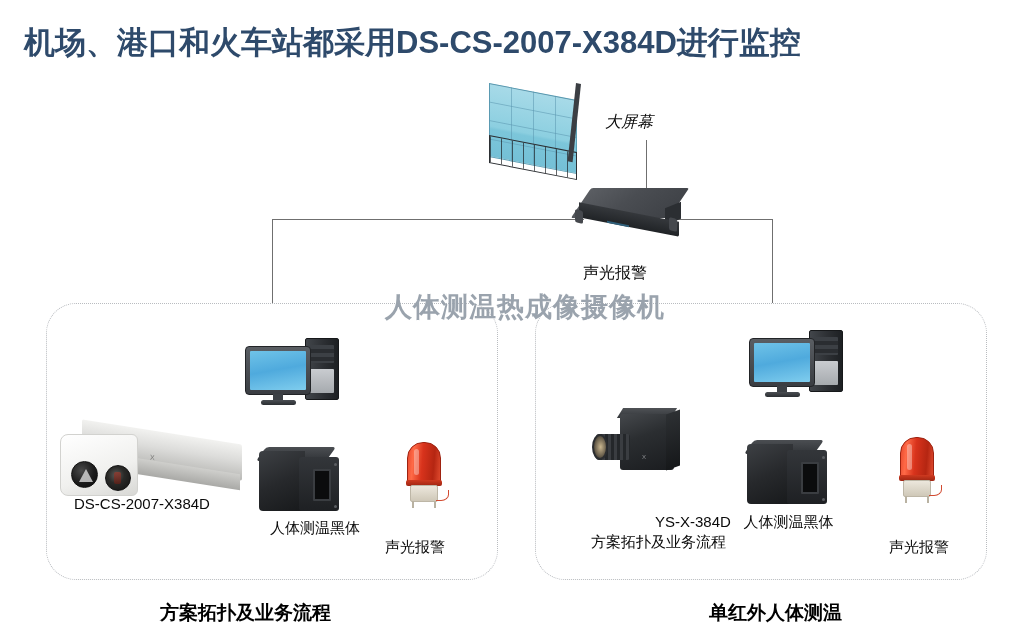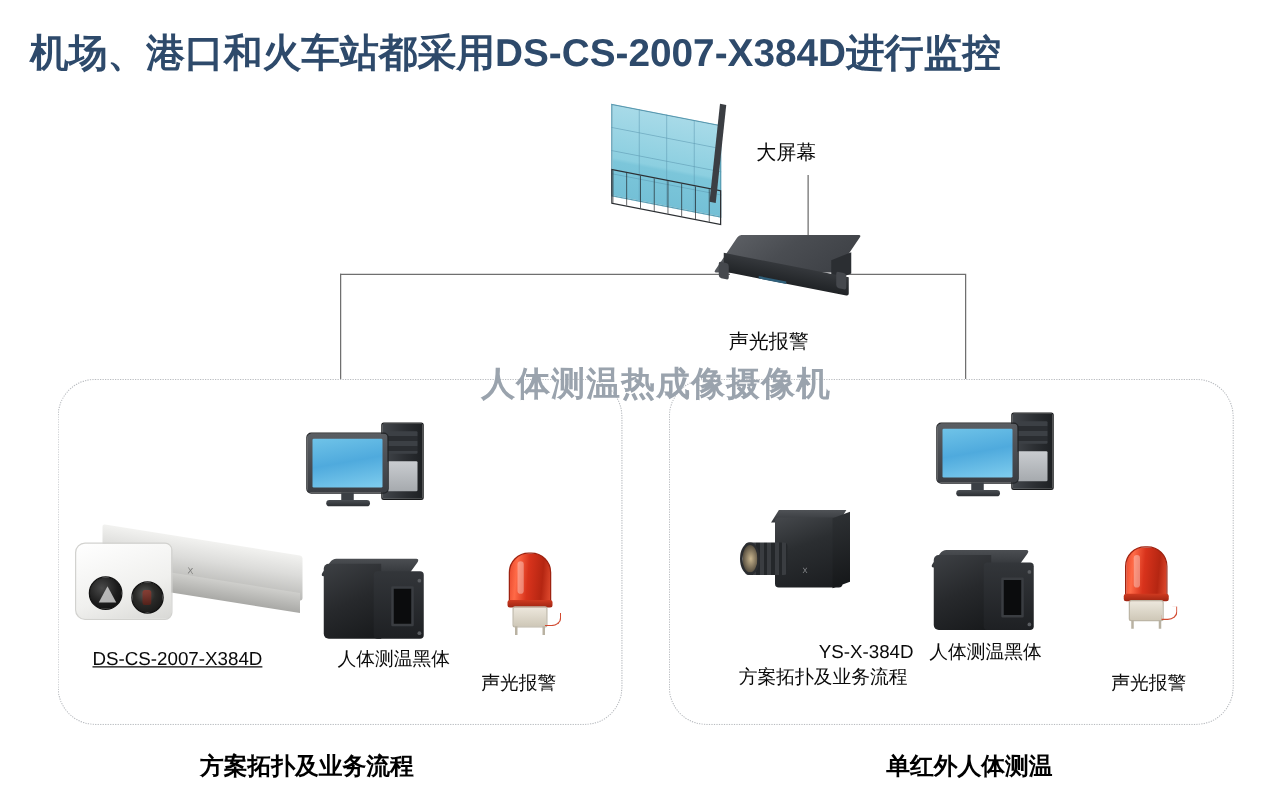--- a/index.html
+++ b/index.html
@@ -432,26 +432,26 @@
   }
 
   
   .lbl {
     position: absolute;
     color: #0a0a0a;
     white-space: nowrap;
     z-index: 12;
     font-family: "Liberation Sans", "DejaVu Sans", sans-serif;
   }
-  .lbl-screen { left: 605px; top: 112px; font-size: 16px; }
+  .lbl-screen { left: 605px; top: 112px; font-size: 16px; font-style: italic; }
   .lbl-nvr    { left: 583px; top: 263px; font-size: 16px; }
 
   .lbl-dev { font-size: 15px; line-height: 20px; }
 
-  .lbl-l-cam { left: 74px;  top: 518px; text-decoration: underline; }
+  .lbl-l-cam { left: 74px;  top: 494px; }
   .lbl-l-bb  { left: 270px; top: 518px; }
   .lbl-l-bec { left: 385px; top: 537px; }
 
   .lbl-r-cam { left: 591px; top: 532px; }
   .lbl-r-bb  { left: 655px; top: 512px; }
   .lbl-r-bec { left: 889px; top: 537px; }
 
   .caption {
     position: absolute;
     font-size: 19px;

